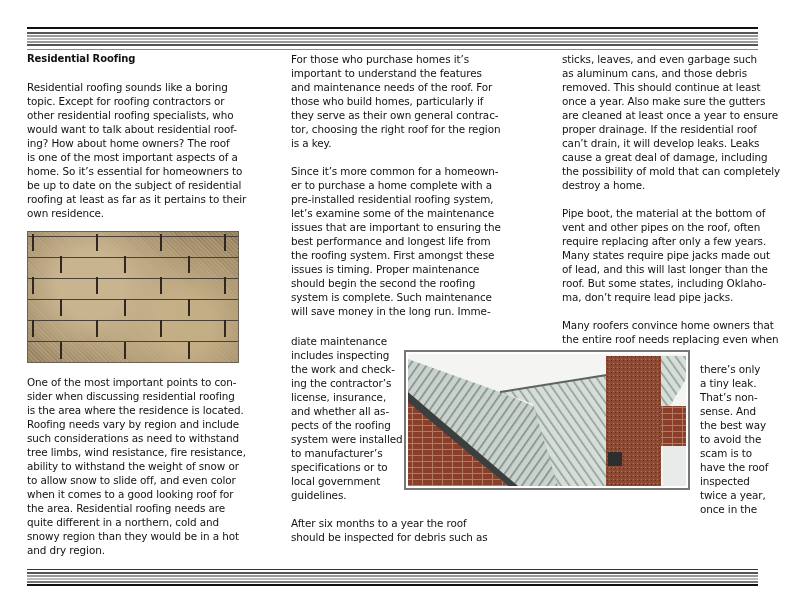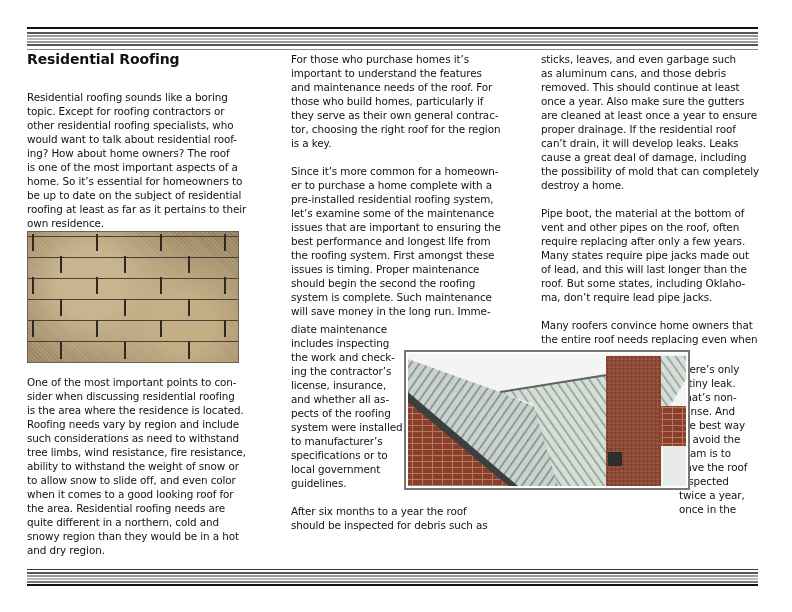--- a/index.html
+++ b/index.html
@@ -7,24 +7,24 @@
       width: 792px; height: 612px; background: #ffffff; position: relative; overflow: hidden;
       font-family: "DejaVu Sans", sans-serif; color: #111;
     }
     .rule { position: absolute; left: 27px; width: 731px; }
     .rule .l { position: absolute; left: 0; width: 100%; }
     .rule-top { top: 27px; height: 24px; }
     .rule-bottom { top: 569px; height: 18px; }
 
     .col { position: absolute; font-size: 10.4px; line-height: 14px; letter-spacing: -0.1px; }
     .col p { margin: 0 0 14px 0; white-space: pre-line; }
-    .col h2 { margin: 0 0 24px 0; font-size: 14px; font-weight: bold; line-height: 14px; }
+    .col h2 { margin: 0 0 14px 0; font-size: 10px; font-weight: bold; line-height: 14px; }
     #col1 { left: 27px; top: 52px; width: 240px; }
     #col2 { left: 291px; top: 52px; width: 250px; }
-    #col3 { left: 541px; top: 52px; width: 230px; }
+    #col3 { left: 562px; top: 52px; width: 230px; }
 
     .shingles {
       position: absolute; left: 27px; top: 231px; width: 210px; height: 130px;
       border: 1px solid #6b6257;
       background:
         repeating-linear-gradient(0deg, transparent 0 20px, #4a4035 20px 21px),
         radial-gradient(circle at 30% 40%, #c8b48e 0 20%, transparent 60%),
         radial-gradient(circle at 75% 70%, #c4ae86 0 15%, transparent 55%),
         repeating-linear-gradient(45deg, #8e7a5c 0 1px, #a8936f 1px 2px, #9c8765 2px 3px),
         #9e8a66;
@@ -105,21 +105,21 @@
 </div>
 
 <div class="col" id="col2">
   <p>For those who purchase homes it’s
 important to understand the features
 and maintenance needs of the roof.  For
 those who build homes, particularly if
 they serve as their own general contrac-
 tor, choosing the right roof for the region
 is a key.</p>
-  <p style="margin-bottom:4px">Since it’s more common for a homeown-
+  <p style="margin-bottom:16px">Since it’s more common for a homeown-
 er to purchase a home complete with a
 pre-installed residential roofing system,
 let’s examine some of the maintenance
 issues that are important to ensuring the
 best performance and longest life from
 the roofing system.  First amongst these
 issues is timing.  Proper maintenance
 should begin the second the roofing
 system is complete.  Such maintenance
 will save money in the long run.  Imme-</p>

